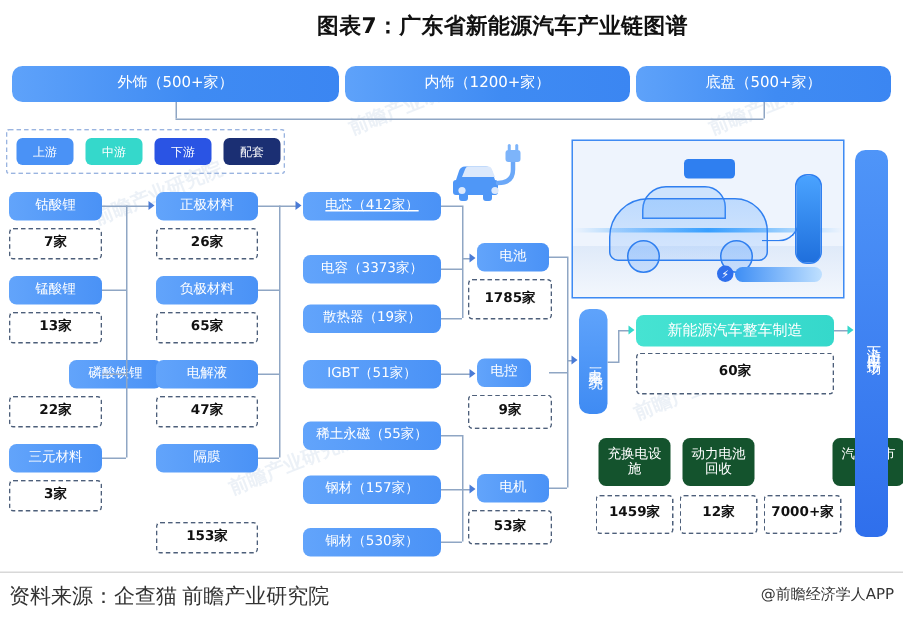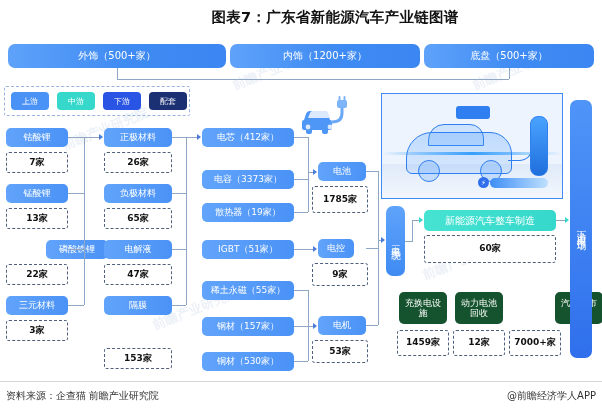--- a/index.html
+++ b/index.html
@@ -134,22 +134,22 @@
     border-radius:50%;background:#2f6fec;color:#fff;font-size:7px;
     display:flex;align-items:center;justify-content:center;
   }
 
   
   .evicon{position:absolute;left:296px;top:96px;width:56px;height:42px;}
 
   
   .footer-line{position:absolute;left:0;top:381px;width:602px;height:1px;background:#d8d8d8;}
   .src{
-    position:absolute;left:6px;top:389px;font-size:10px;color:#333;
-    font-family:Liberation Sans, sans-serif;
+    position:absolute;left:6px;top:389px;font-size:14px;color:#333;
+    font-family:Liberation Serif, serif;
   }
   .brand{
     position:absolute;right:6px;top:389px;font-size:10px;color:#333;
     font-family:"DejaVu Sans","Liberation Sans",sans-serif;
   }
 
   
   .wm{
     position:absolute;color:rgba(150,175,210,.18);
     font-size:13px;font-weight:bold;transform:rotate(-22deg);
@@ -218,21 +218,21 @@
   <div class="count" style="left:104px;top:300px;width:68px;height:21px;margin-top:48px;">153家</div>
 
   <div class="ln lnh" style="left:172px;top:137px;width:14px;"></div>
   <div class="ln lnh" style="left:172px;top:193px;width:14px;"></div>
   <div class="ln lnh" style="left:172px;top:249px;width:14px;"></div>
   <div class="ln lnh" style="left:172px;top:305px;width:14px;"></div>
   <div class="ln lnv" style="left:186px;top:137px;height:168px;"></div>
   <div class="ln lnh" style="left:186px;top:137px;width:12px;"></div>
   <div class="arrow" style="left:197px;top:134px;"></div>
 
-  <div class="pill up" style="left:202px;top:128px;width:92px;height:19px;">电芯（412家）</div>
+  <div class="pill up" style="left:202px;top:128px;width:92px;height:19px;text-decoration:underline;">电芯（412家）</div>
   <div class="pill up" style="left:202px;top:170px;width:92px;height:19px;">电容（3373家）</div>
   <div class="pill up" style="left:202px;top:203px;width:92px;height:19px;">散热器（19家）</div>
   <div class="pill up" style="left:202px;top:240px;width:92px;height:19px;">IGBT（51家）</div>
   <div class="pill up" style="left:202px;top:281px;width:92px;height:19px;">稀土永磁（55家）</div>
   <div class="pill up" style="left:202px;top:317px;width:92px;height:19px;">钢材（157家）</div>
   <div class="pill up" style="left:202px;top:352px;width:92px;height:19px;">铜材（530家）</div>
 
   <div class="ln lnh" style="left:294px;top:137px;width:14px;"></div>
   <div class="ln lnh" style="left:294px;top:179px;width:14px;"></div>
   <div class="ln lnh" style="left:294px;top:212px;width:14px;"></div>

